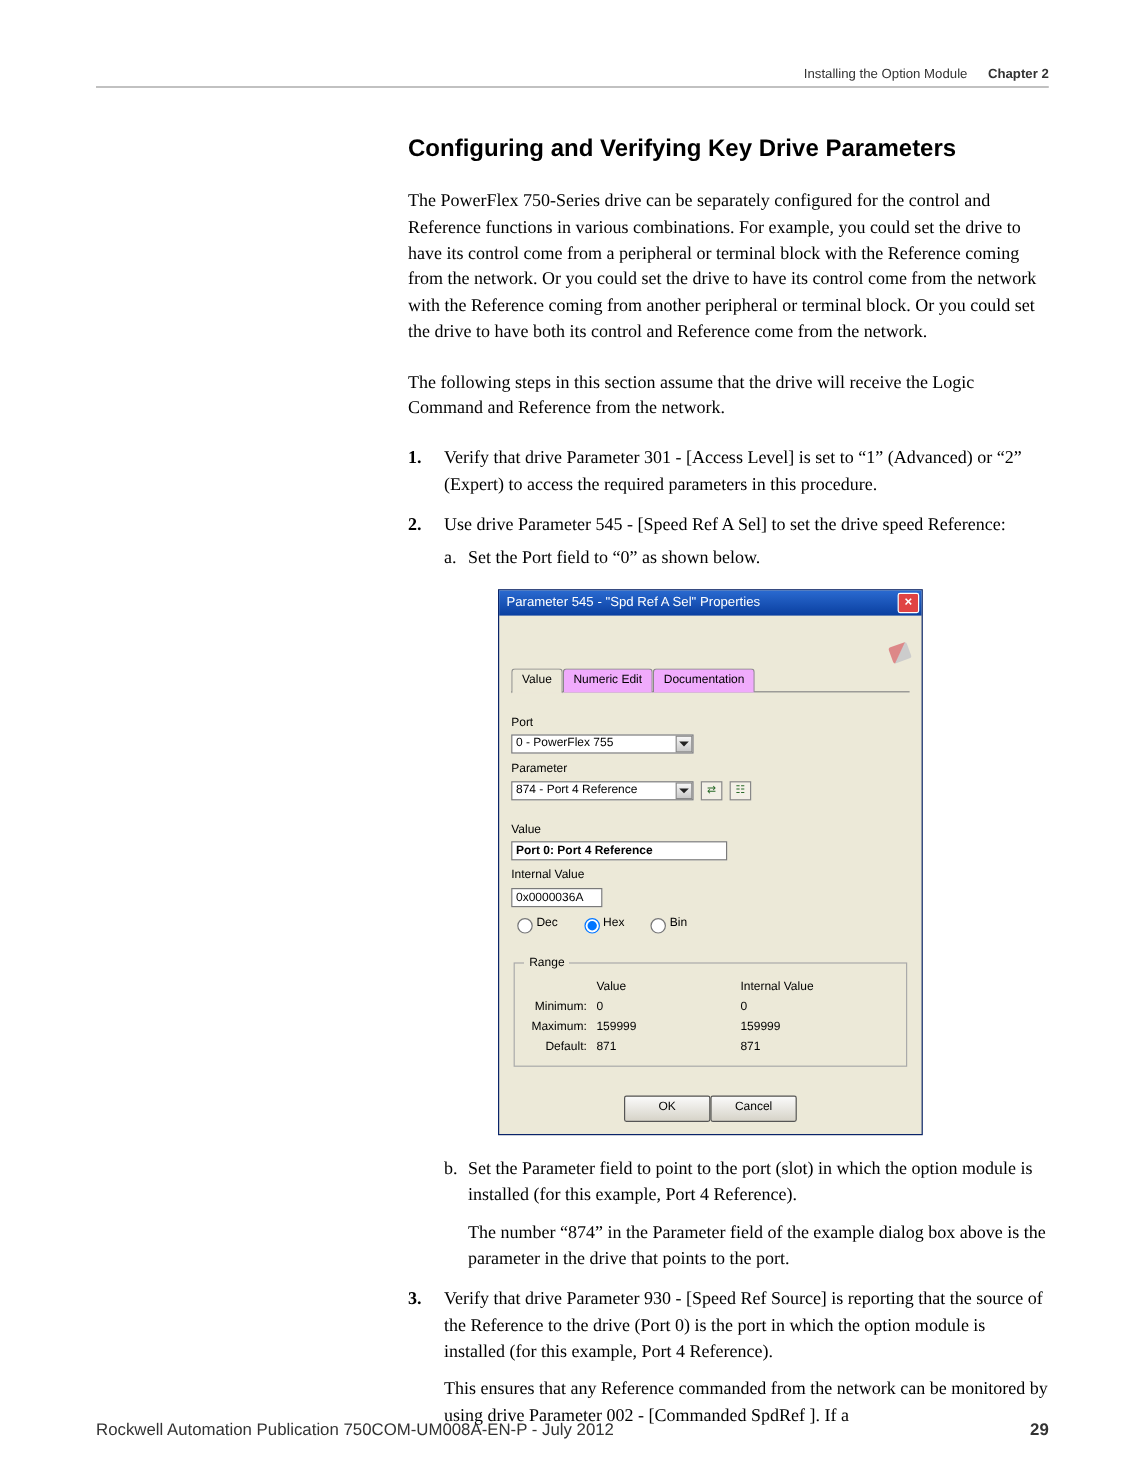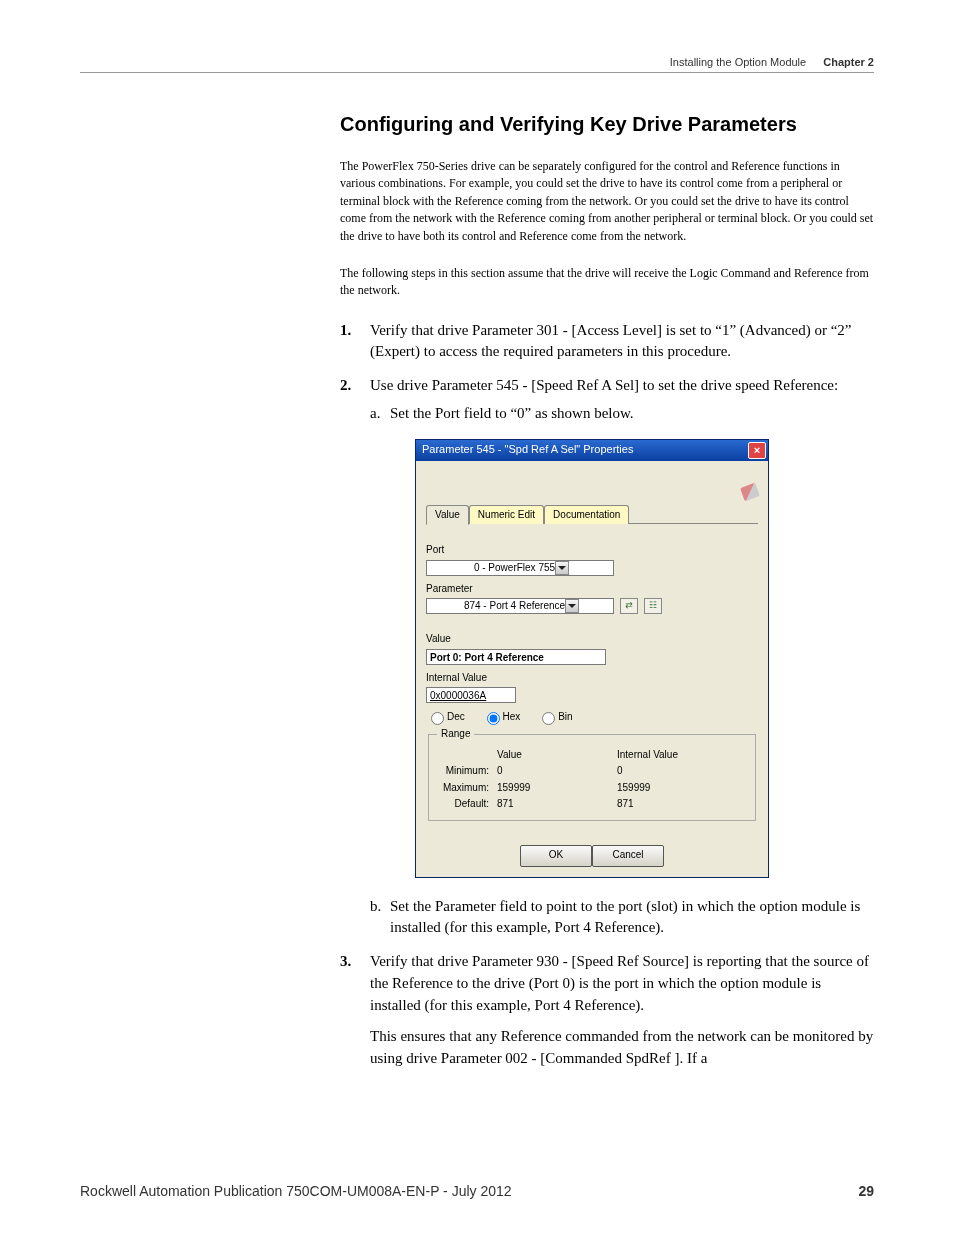--- a/index.html
+++ b/index.html
@@ -28,21 +28,21 @@
   .content {
     margin-left: 260px;
   }
   h2.section-title {
     font-family: Arial, Helvetica, sans-serif;
     font-weight: 700;
     font-size: 20px;
     margin: 0 0 22px 0;
   }
   p.body {
-    font-size: 12px;
+    font-size: 15px;
     line-height: 1.45;
     margin: 0 0 20px 0;
   }
   ol.num {
     list-style: none;
     padding: 0;
     margin: 0;
   }
   ol.num > li {
     position: relative;
@@ -120,21 +120,21 @@
   .tabs {
     display: flex;
     align-items: flex-end;
     margin-bottom: -1px;
     gap: 0;
   }
   .tab {
     border: 1px solid #888;
     border-bottom: none;
     padding: 2px 8px;
-    background: #fef9c3;
+    background: #f0abfc;
     border-top-left-radius: 3px;
     border-top-right-radius: 3px;
     position: relative;
     font-size: 10px;
   }
   .tab.active {
     background: #ece9d8;
     z-index: 2;
     border-bottom: 1px solid #ece9d8;
     margin-bottom: -1px;
@@ -149,21 +149,21 @@
   .fld-row { display: flex; align-items: center; gap: 6px; }
   .select, .textbox {
     background: #fff;
     border: 1px solid #7a7a7a;
     height: 16px;
     line-height: 16px;
     padding: 0 3px;
     font-size: 10px;
     box-sizing: border-box;
   }
-  .select { width: 188px; display: flex; justify-content: center; align-items: center; }
+  .select { width: 152px; display: flex; justify-content: space-between; align-items: center; }
   .sel-arrow {
     width: 14px;
     height: 14px;
     border: 1px solid #888;
     background: linear-gradient(#f7f7f7,#c9c9c9);
     display: inline-flex;
     align-items: center;
     justify-content: center;
     margin-right: -3px;
     box-sizing: border-box;
@@ -188,26 +188,26 @@
     color:#2a6a2a;
   }
   .mini-icon.tree::before{
     content:"☷";
     font-size:9px;
     display:block;
     text-align:center;
     color:#2a6a2a;
   }
   .textbox.wide { width: 180px; font-weight: bold; }
-  .textbox.narrow { width: 90px; text-decoration: underline; }
+  .textbox.narrow { width: 76px; }
   .radio-row { margin-top: 6px; }
   .radio-row label { margin-right: 14px; margin-top: 13px; }
   input[type=radio]{ margin-right: 3px; vertical-align: middle;}
   fieldset.range {
-    margin-top: 2px;
+    margin-top: 18px;
     border: 1px solid #aaa;
     padding: 6px 8px 8px 8px;
   }
   fieldset.range legend { font-size: 10px; padding: 0 4px; }
   .range-grid {
     display: grid;
     grid-template-columns: 60px 120px 100px;
     row-gap: 2px;
     font-size: 10px;
   }
@@ -351,20 +351,21 @@
               <div class="winbtn">OK</div>
               <div class="winbtn">Cancel</div>
             </div>
           </div>
         </div>
         
 
         <div class="sub">
           <span class="sub-label">b.</span>
           <span>Set the Parameter field to point to the port (slot) in which the option module is installed (for this example, Port 4 Reference).</span>
+          <div class="sub-body">The number “874” in the Parameter field of the example dialog box above is the parameter in the drive that points to the port.</div>
         </div>
       </li>
 
       <li>
         <span class="num-label">3.</span>
         <span>Verify that drive Parameter 930 - [Speed Ref Source] is reporting that the source of the Reference to the drive (Port 0) is the port in which the option module is installed (for this example, Port 4 Reference).</span>
         <div class="sub-body" style="padding-left:0">This ensures that any Reference commanded from the network can be monitored by using drive Parameter 002 - [Commanded SpdRef ]. If a</div>
       </li>
     </ol>
 

